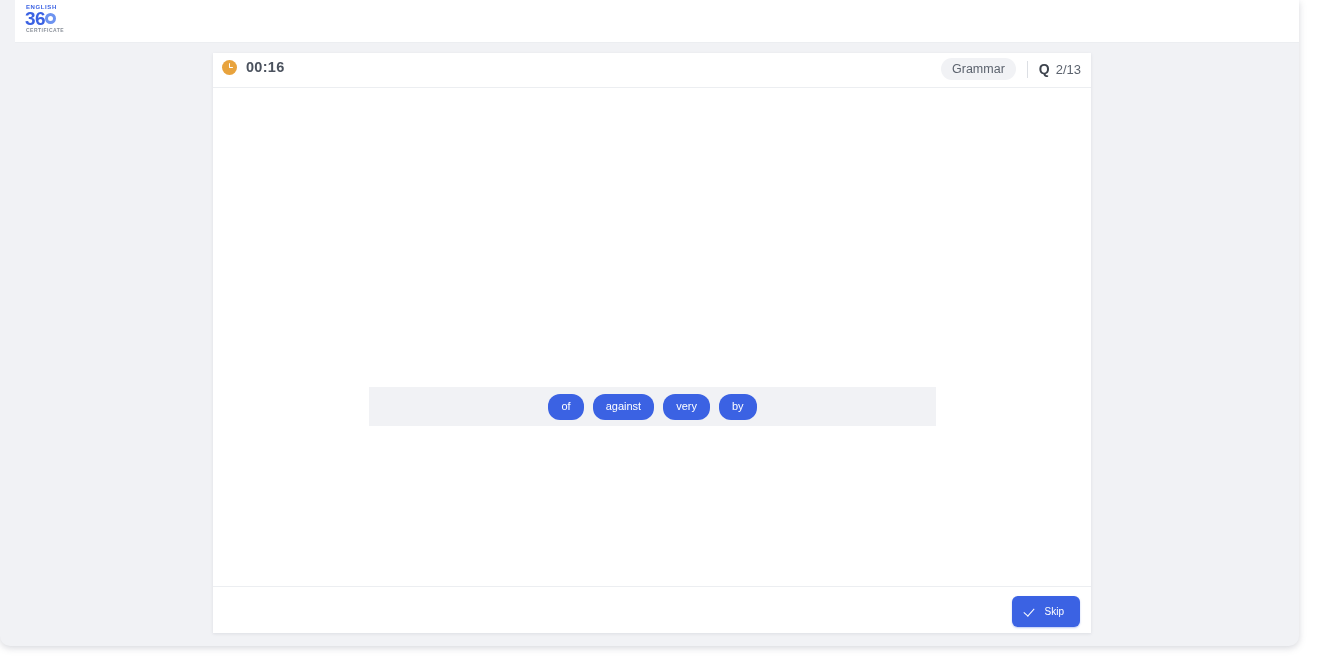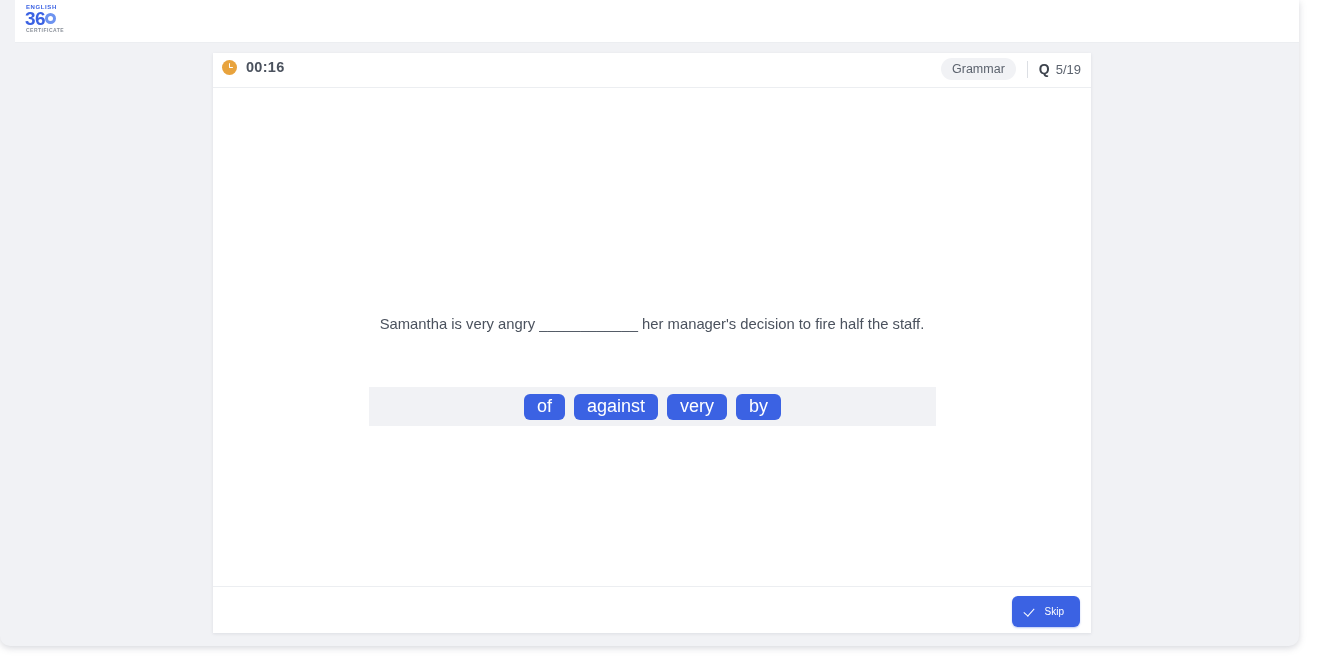--- a/index.html
+++ b/index.html
@@ -241,22 +241,22 @@
     height: 39px;
     background: #f1f2f5;
     display: flex;
     align-items: center;
     justify-content: center;
     gap: 9px;
   }
   .answer-option {
     background: #3b62e3;
     color: #ffffff;
-    font-size: 18px;
-    border-radius: 6px;
+    font-size: 11px;
+    border-radius: 12px;
     padding: 5px 13px 6px 13px;
     line-height: 15px;
     border: none;
     font-family: "Liberation Sans", sans-serif;
     cursor: pointer;
     white-space: nowrap;
   }
 
   
   #card-footer {
@@ -328,29 +328,28 @@
         <div id="timer-group">
           <span id="clock-icon"></span>
           <span id="timer-value">00:16</span>
         </div>
 
         <div id="meta-group">
           <span id="category-badge">Grammar</span>
           <span id="meta-separator"></span>
           <span id="question-counter">
             <span class="q-letter">Q</span>
-            <span>5/19</span>
+            <span>2/13</span>
           </span>
         </div>
 
       </div>
 
       <div id="card-body">
 
-        <div id="question-text">Samantha is very angry ____________ her manager's decision to fire half the staff.</div>
 
         <div id="answer-band">
           <button class="answer-option">of</button>
           <button class="answer-option">against</button>
           <button class="answer-option">very</button>
           <button class="answer-option">by</button>
         </div>
 
       </div>
 

